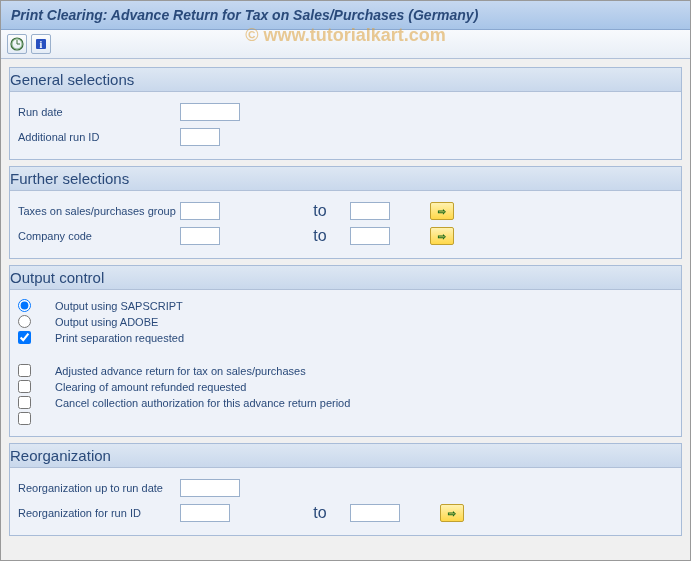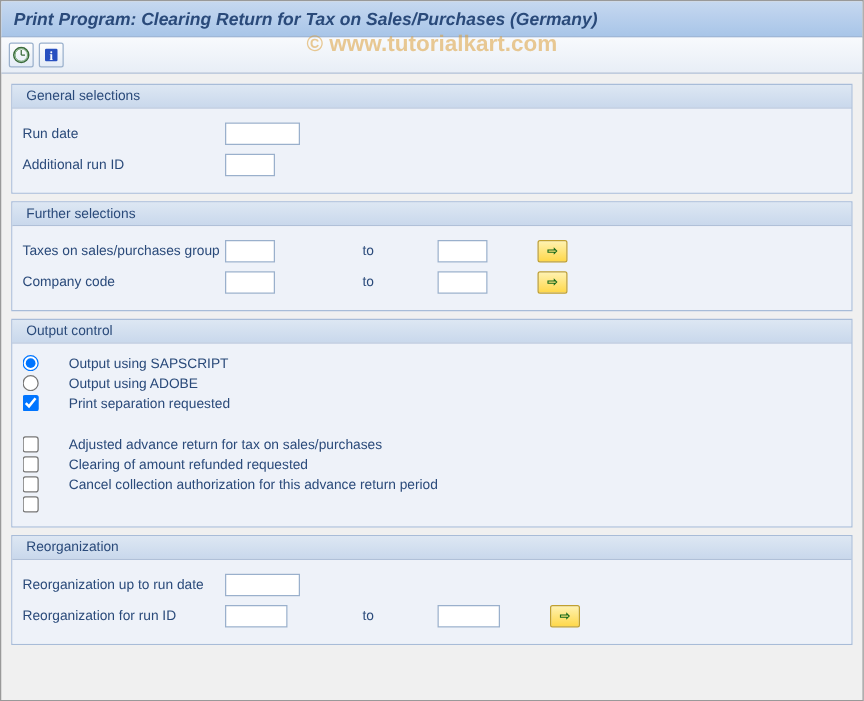--- a/index.html
+++ b/index.html
@@ -52,22 +52,22 @@
       padding: 8px;
     }
     .panel {
       border: 1px solid #a8bcd8;
       margin-bottom: 6px;
       background: #f0f4fa;
     }
     .panel-hdr {
       background: linear-gradient(to bottom,#dde7f3,#c9d8ec);
       color: #2a4a7a;
-      padding: 3px 11px;
-      font-size: 11px;
+      padding: 3px 0;
+      font-size: 15px;
       border-bottom: 1px solid #b0c0d8;
     }
     .panel-body {
       padding: 6px 8px 8px 8px;
       background: #eef2f9;
     }
     .row {
       display: flex;
       align-items: center;
       margin: 3px 0;
@@ -83,21 +83,22 @@
       background: #fff;
       height: 18px;
       padding: 0 2px;
       font-size: 11px;
     }
     .w1 { width: 60px; }
     .to-lbl {
       width: 60px;
       margin-left: 70px;
       color: #2a4a7a;
-      font-size: 11px;
+      font-size: 16px;
+      text-align: center;
     }
     .multi-btn {
       width: 24px; height: 18px;
       margin-left: 40px;
       border: 1px solid #c0a030;
       background: linear-gradient(to bottom,#fff2b0,#ffd84a);
       border-radius: 2px;
       display:flex; align-items:center; justify-content:center;
       cursor:pointer;
       font-size: 10px;
@@ -113,21 +114,21 @@
     }
     .radio-row input, .check-row input {
       margin-right: 4px;
     }
     .gap { height: 14px; }
     svg { display:block; }
   </style>
 </head>
 <body>
 
-<div class="title-bar">Print Program: Clearing Return for Tax on Sales/Purchases (Germany)</div>
+<div class="title-bar">Print Clearing: Advance Return for Tax on Sales/Purchases (Germany)</div>
 
 <div class="toolbar">
   <div class="tb-btn" title="Execute">
     <svg width="14" height="14" viewBox="0 0 14 14">
       <circle cx="7" cy="7" r="6" fill="none" stroke="#3a6a3a" stroke-width="1.2"></circle>
       <circle cx="7" cy="7" r="5" fill="none" stroke="#6aa06a" stroke-width="0.8"></circle>
       <line x1="7" y1="7" x2="7" y2="3" stroke="#3a6a3a" stroke-width="1"></line>
       <line x1="7" y1="7" x2="10" y2="7" stroke="#3a6a3a" stroke-width="1"></line>
     </svg>
   </div>

